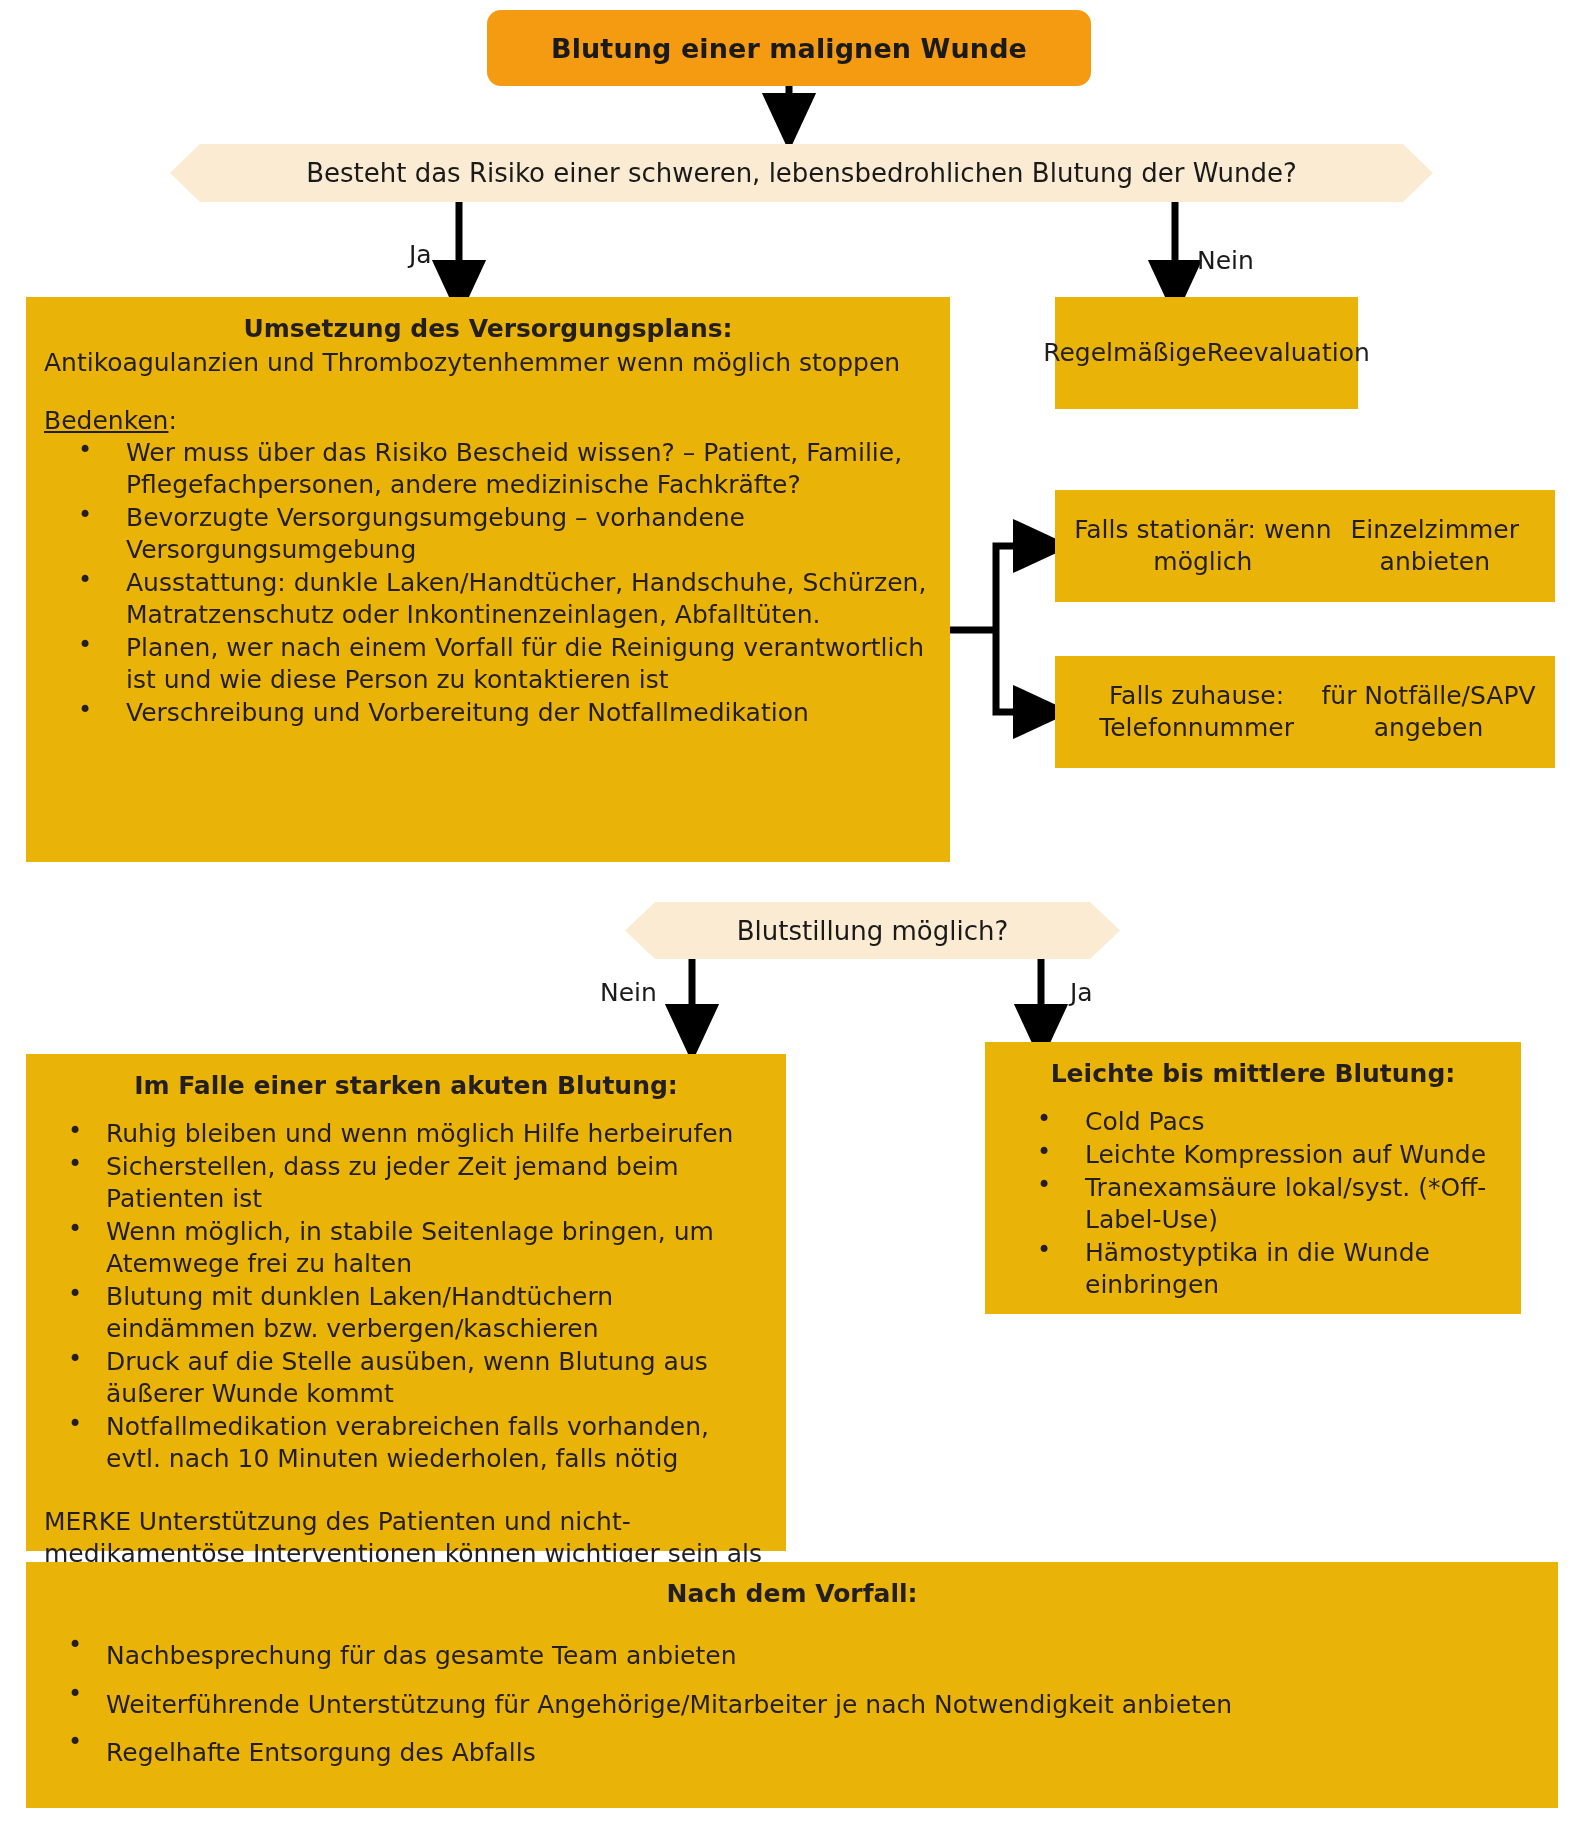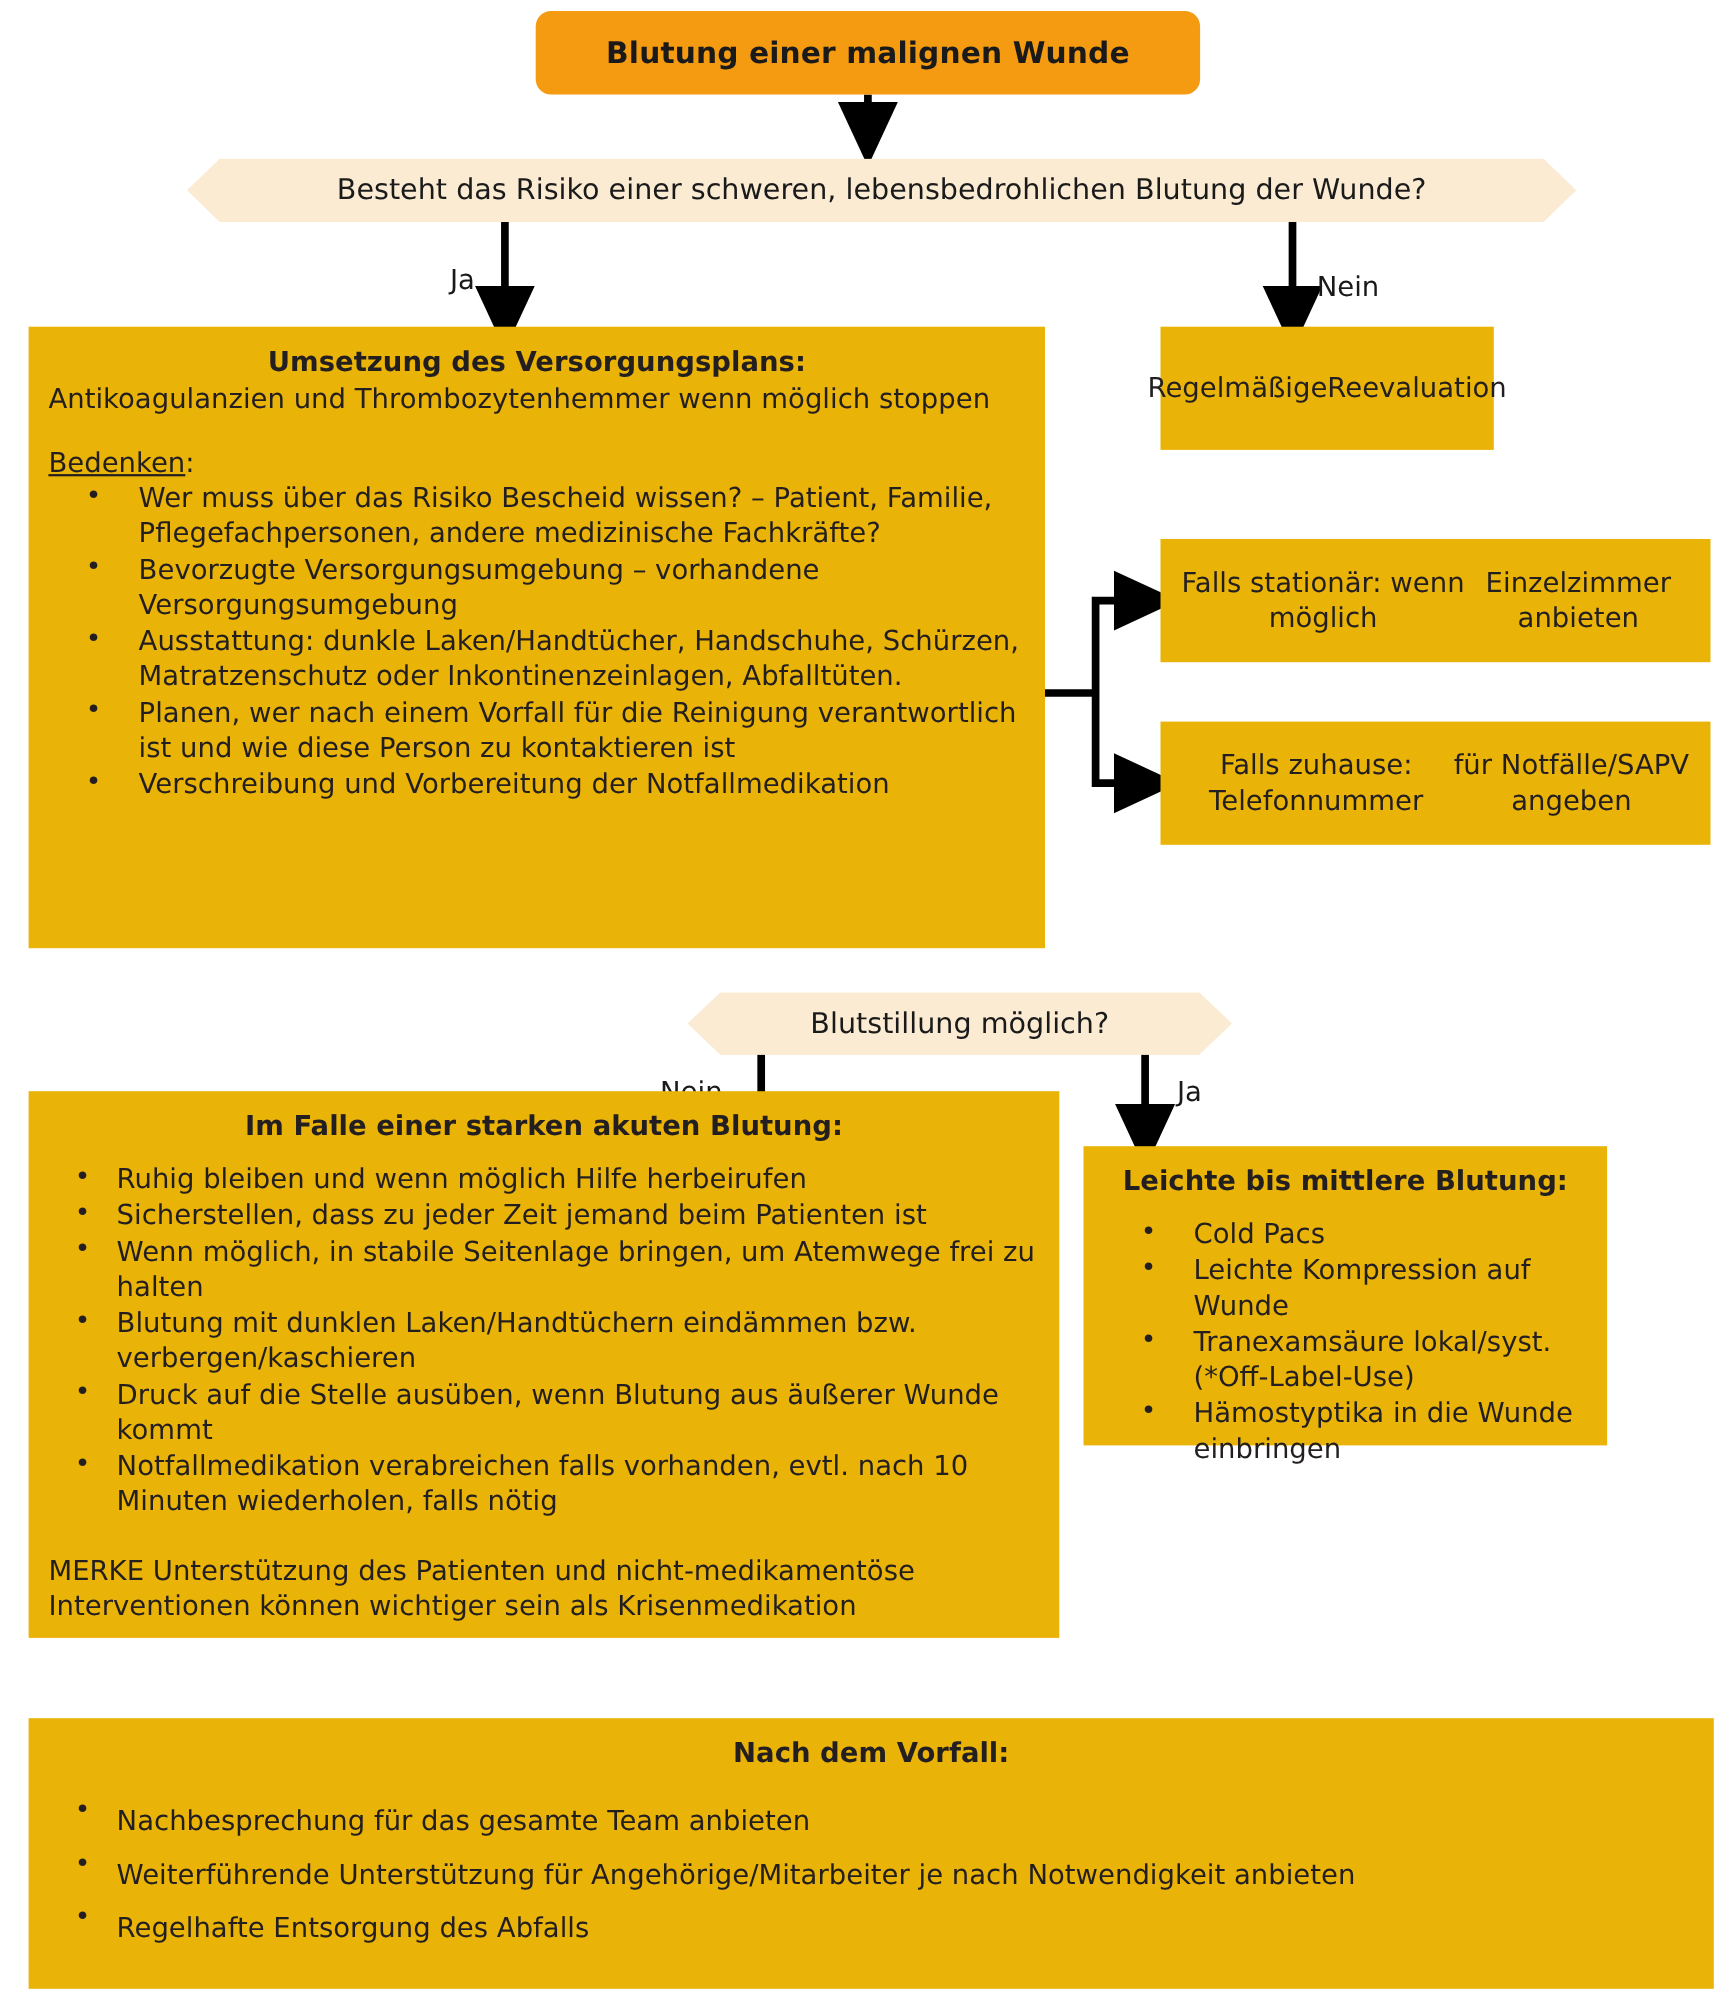--- a/index.html
+++ b/index.html
@@ -182,36 +182,36 @@
     <span>Falls zuhause: Telefonnummer</span>
     <span>für Notfälle/SAPV angeben</span>
   </div>
 
   <div class="node hex" style="left:625px; top:902px; width:495px; height:57px;">
     <span>Blutstillung möglich?</span>
   </div>
   <div class="elabel" style="left:600px; top:978px;">Nein</div>
   <div class="elabel" style="left:1070px; top:978px;">Ja</div>
 
-  <div class="node box" style="left:26px; top:992px; width:937px; height:497px;">
+  <div class="node box" style="left:26px; top:1054px; width:760px; height:497px;">
     <span class="hd">Im Falle einer starken akuten Blutung:</span>
     <div class="spacer" style="height:14px;"></div>
     <ul class="ul narrow">
       <li>Ruhig bleiben und wenn möglich Hilfe herbeirufen</li>
       <li>Sicherstellen, dass zu jeder Zeit jemand beim Patienten ist</li>
       <li>Wenn möglich, in stabile Seitenlage bringen, um Atemwege frei zu halten</li>
       <li>Blutung mit dunklen Laken/Handtüchern eindämmen bzw. verbergen/kaschieren</li>
       <li>Druck auf die Stelle ausüben, wenn Blutung aus äußerer Wunde kommt</li>
       <li>Notfallmedikation verabreichen falls vorhanden, evtl. nach 10 Minuten wiederholen, falls nötig</li>
     </ul>
     <div class="spacer" style="height:30px;"></div>
     <p>MERKE Unterstützung des Patienten und nicht-medikamentöse Interventionen können wichtiger sein als Krisenmedikation</p>
   </div>
 
-  <div class="node box" style="left:985px; top:1042px; width:476px; height:272px;">
+  <div class="node box" style="left:985px; top:1042px; width:536px; height:272px;">
     <span class="hd">Leichte bis mittlere Blutung:</span>
     <div class="spacer" style="height:14px;"></div>
     <ul class="ul">
       <li>Cold Pacs</li>
       <li>Leichte Kompression auf Wunde</li>
       <li>Tranexamsäure lokal/syst. (*Off-Label-Use)</li>
       <li>Hämostyptika in die Wunde einbringen</li>
     </ul>
   </div>
 

